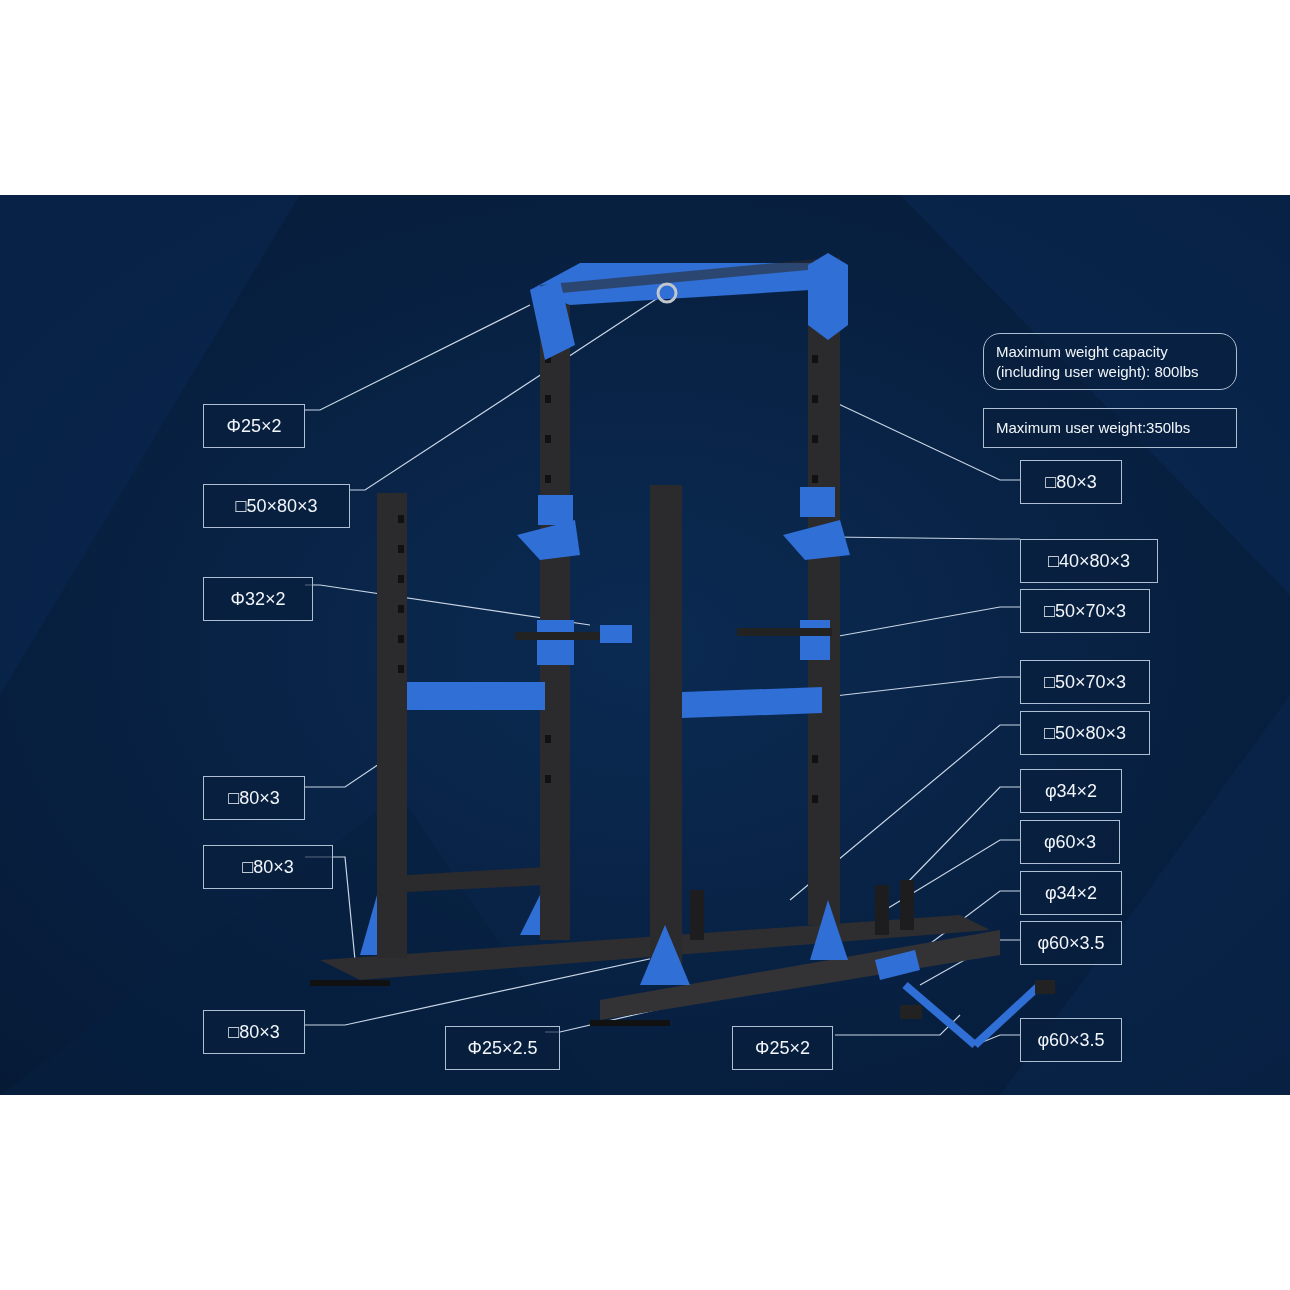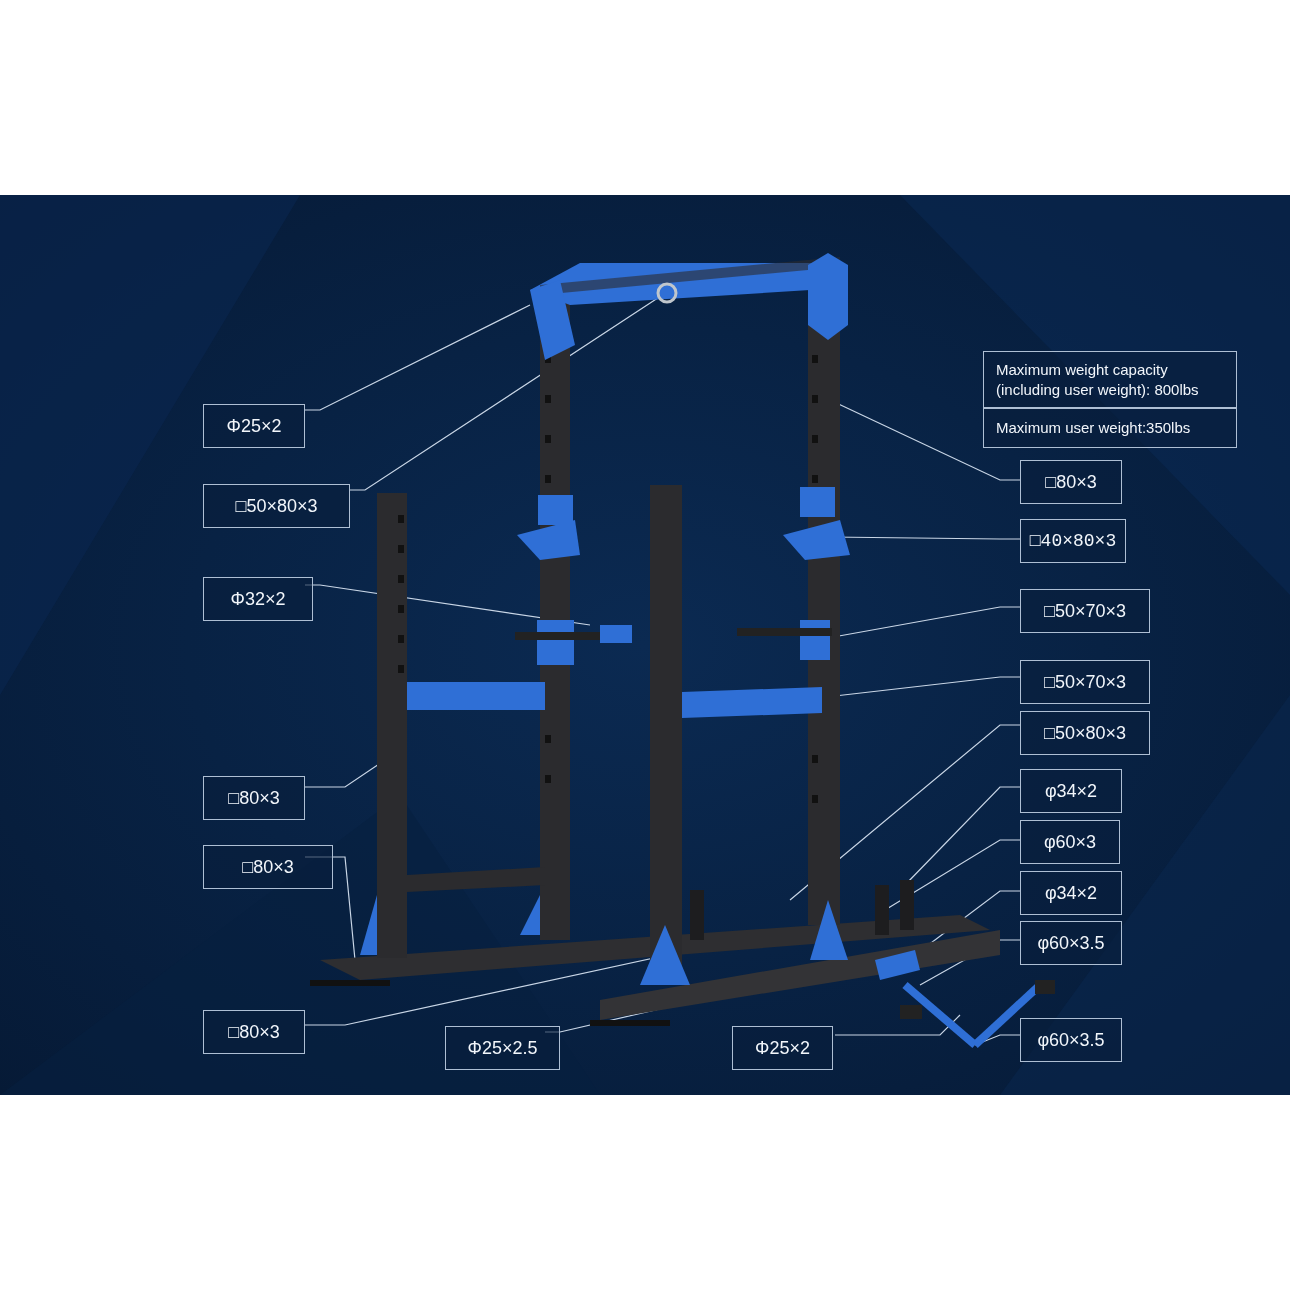--- a/index.html
+++ b/index.html
@@ -110,39 +110,39 @@
     <rect x="900" y="685" width="14" height="50" fill="#1d1d1f"></rect>
 
     <polygon points="875,765 915,755 920,775 880,785" fill="#2f6fd6"></polygon>
     <line x1="905" y1="790" x2="975" y2="850" stroke="#2f6fd6" stroke-width="8"></line>
     <line x1="975" y1="850" x2="1040" y2="790" stroke="#2f6fd6" stroke-width="8"></line>
     <rect x="1035" y="785" width="20" height="14" fill="#222"></rect>
     <rect x="900" y="810" width="22" height="14" fill="#222"></rect>
   </svg>
 </div>
 
-<div class="note" style="left:983px;top:351px;width:254px;height:57px;">
+<div class="note" style="left:983px;top:333px;width:254px;height:57px;border-radius:17px;">
   <div>Maximum weight capacity</div>
   <div>(including user weight): 800lbs</div>
 </div>
 <div class="note" style="left:983px;top:408px;width:254px;height:40px;display:flex;align-items:center;">
   <span>Maximum user weight:350lbs</span>
 </div>
 
 <div class="lbl" style="left:203px;top:404px;width:102px;height:44px;">Φ25×2</div>
 <div class="lbl" style="left:203px;top:484px;width:147px;height:44px;">□50×80×3</div>
 <div class="lbl" style="left:203px;top:577px;width:110px;height:44px;">Φ32×2</div>
 <div class="lbl" style="left:203px;top:776px;width:102px;height:44px;">□80×3</div>
 <div class="lbl" style="left:203px;top:845px;width:130px;height:44px;">□80×3</div>
 <div class="lbl" style="left:203px;top:1010px;width:102px;height:44px;">□80×3</div>
 <div class="lbl" style="left:445px;top:1026px;width:115px;height:44px;">Φ25×2.5</div>
 <div class="lbl" style="left:732px;top:1026px;width:101px;height:44px;">Φ25×2</div>
 
 <div class="lbl" style="left:1020px;top:460px;width:102px;height:44px;">□80×3</div>
-<div class="lbl" style="left:1020px;top:519px;width:106px;height:44px;font-family:Liberation Mono, monospace;">□40×80×3</div>
+<div class="lbl" style="left:1020px;top:539px;width:138px;height:44px;">□40×80×3</div>
 <div class="lbl" style="left:1020px;top:589px;width:130px;height:44px;">□50×70×3</div>
 <div class="lbl" style="left:1020px;top:660px;width:130px;height:44px;">□50×70×3</div>
 <div class="lbl" style="left:1020px;top:711px;width:130px;height:44px;">□50×80×3</div>
 <div class="lbl" style="left:1020px;top:769px;width:102px;height:44px;">φ34×2</div>
 <div class="lbl" style="left:1020px;top:820px;width:100px;height:44px;">φ60×3</div>
 <div class="lbl" style="left:1020px;top:871px;width:102px;height:44px;">φ34×2</div>
 <div class="lbl" style="left:1020px;top:921px;width:102px;height:44px;">φ60×3.5</div>
 <div class="lbl" style="left:1020px;top:1018px;width:102px;height:44px;">φ60×3.5</div>
 
 </body></html>

